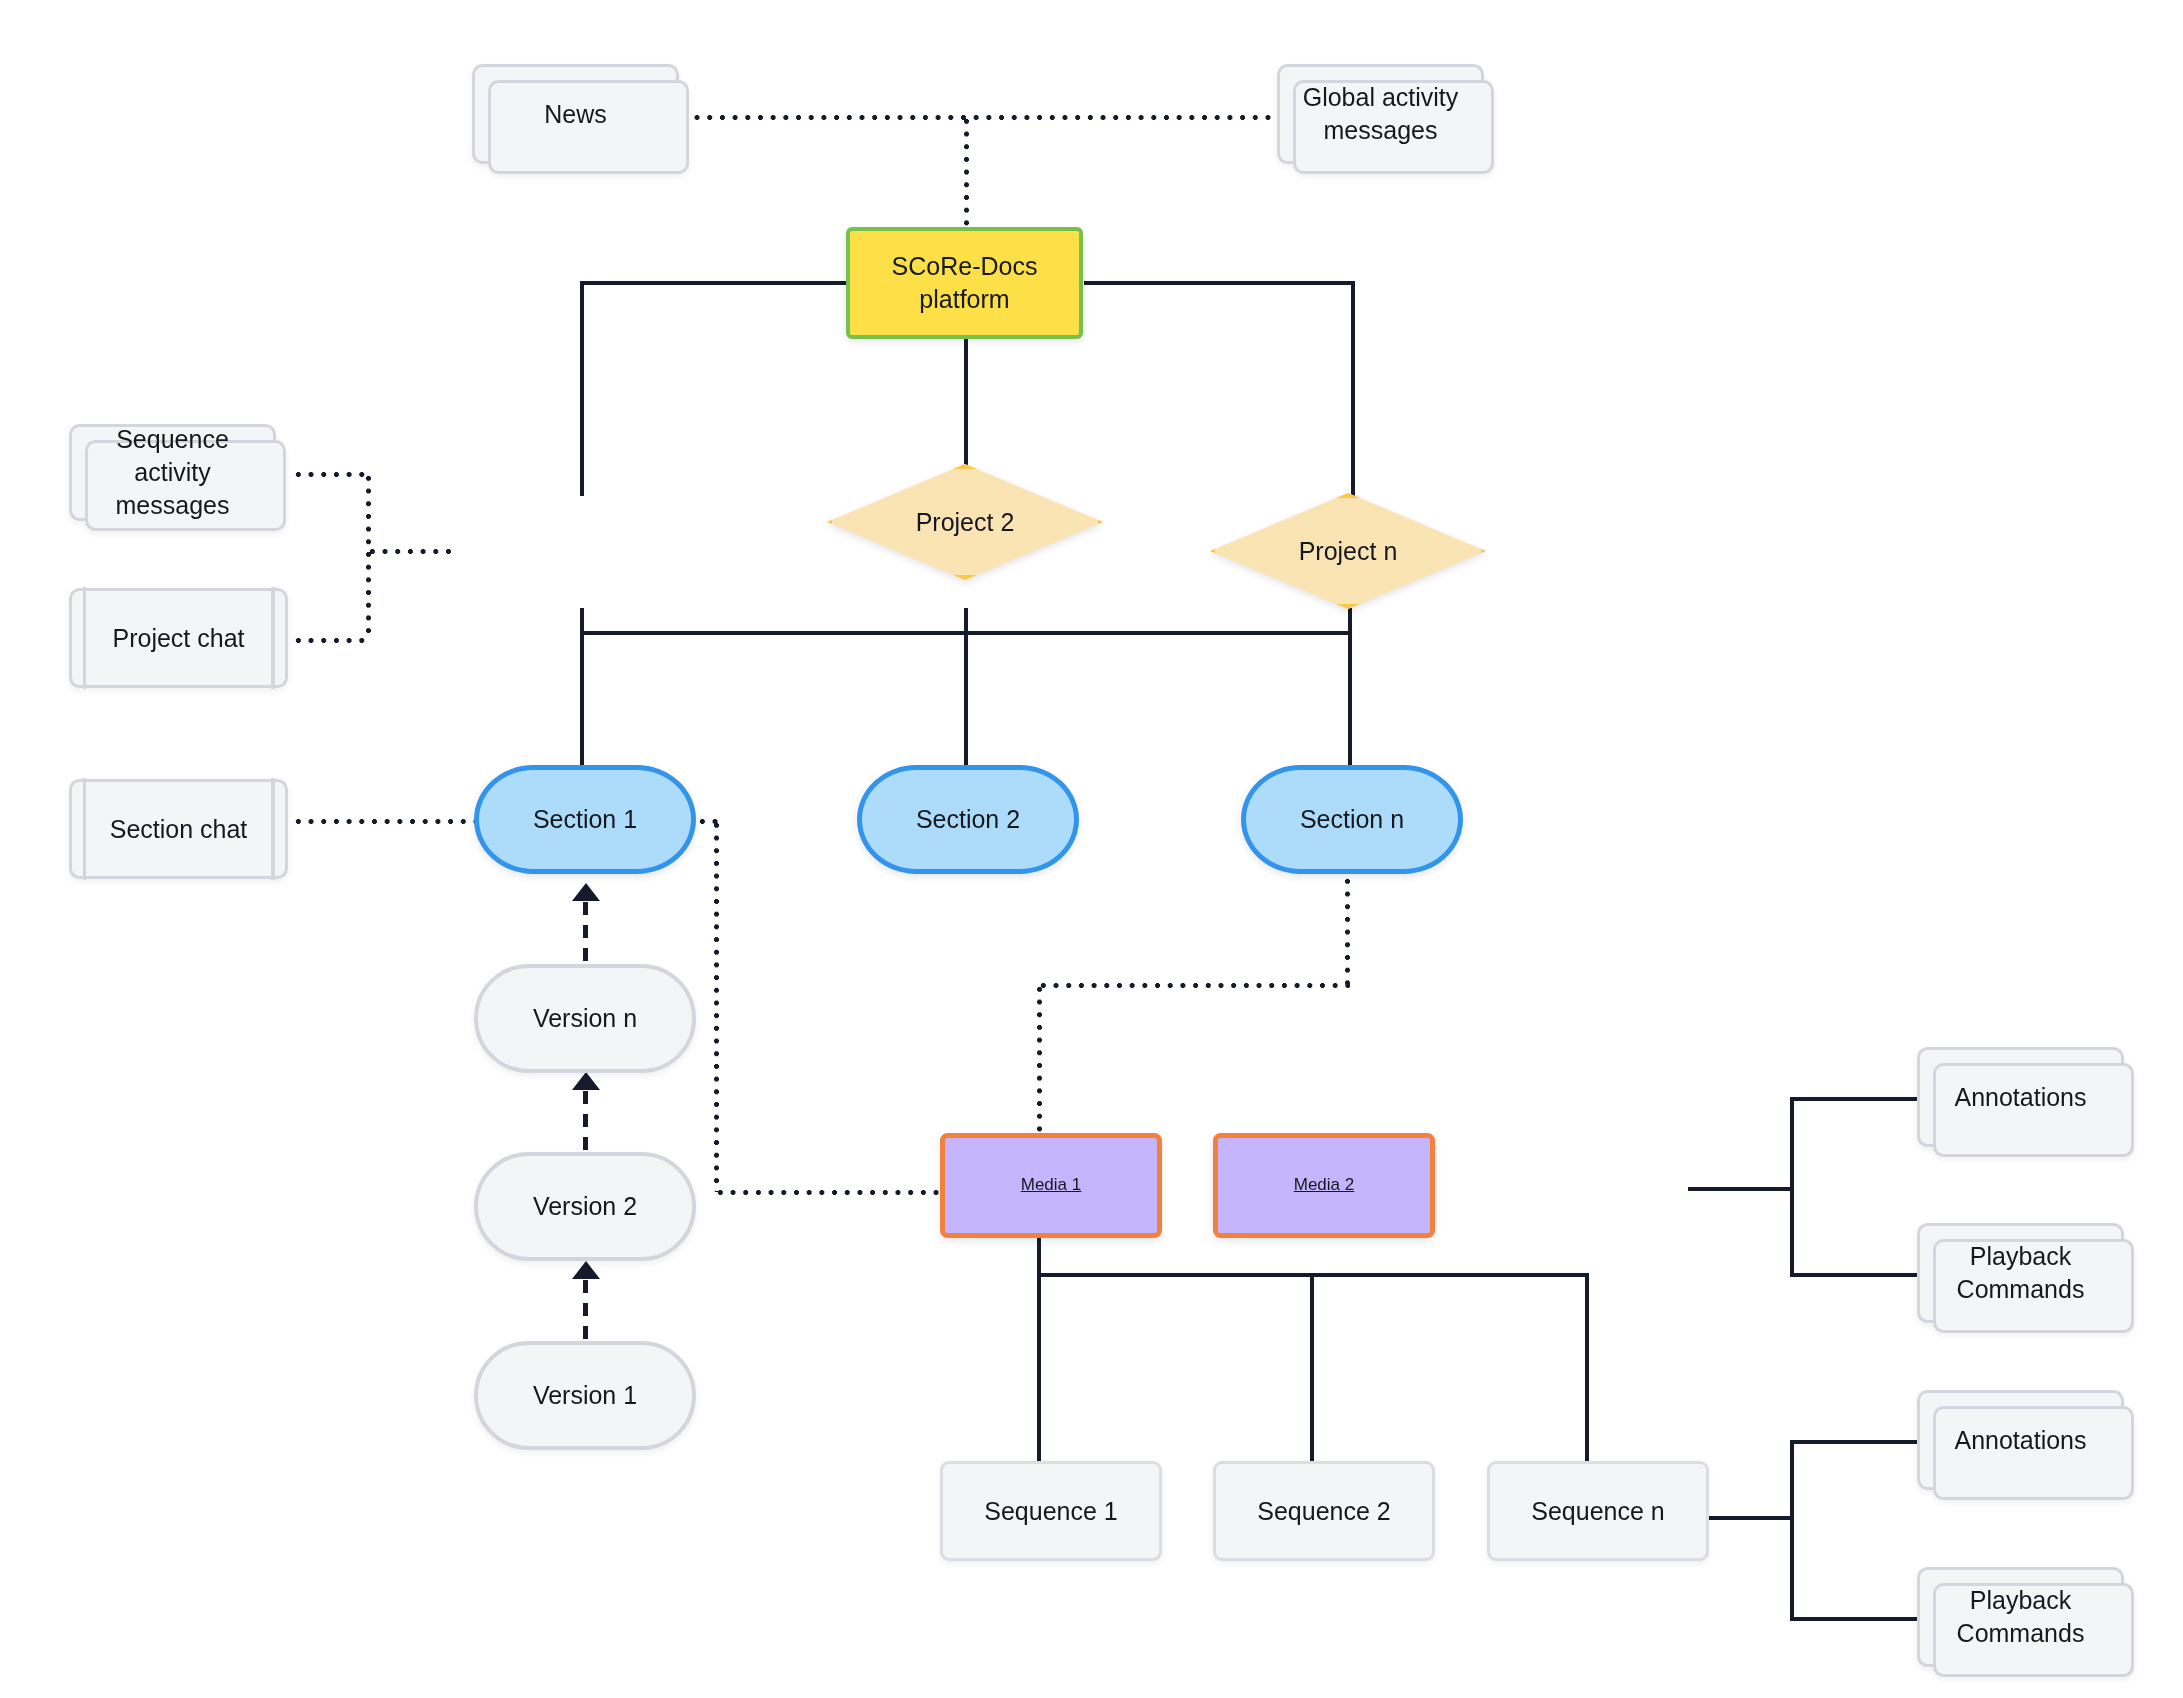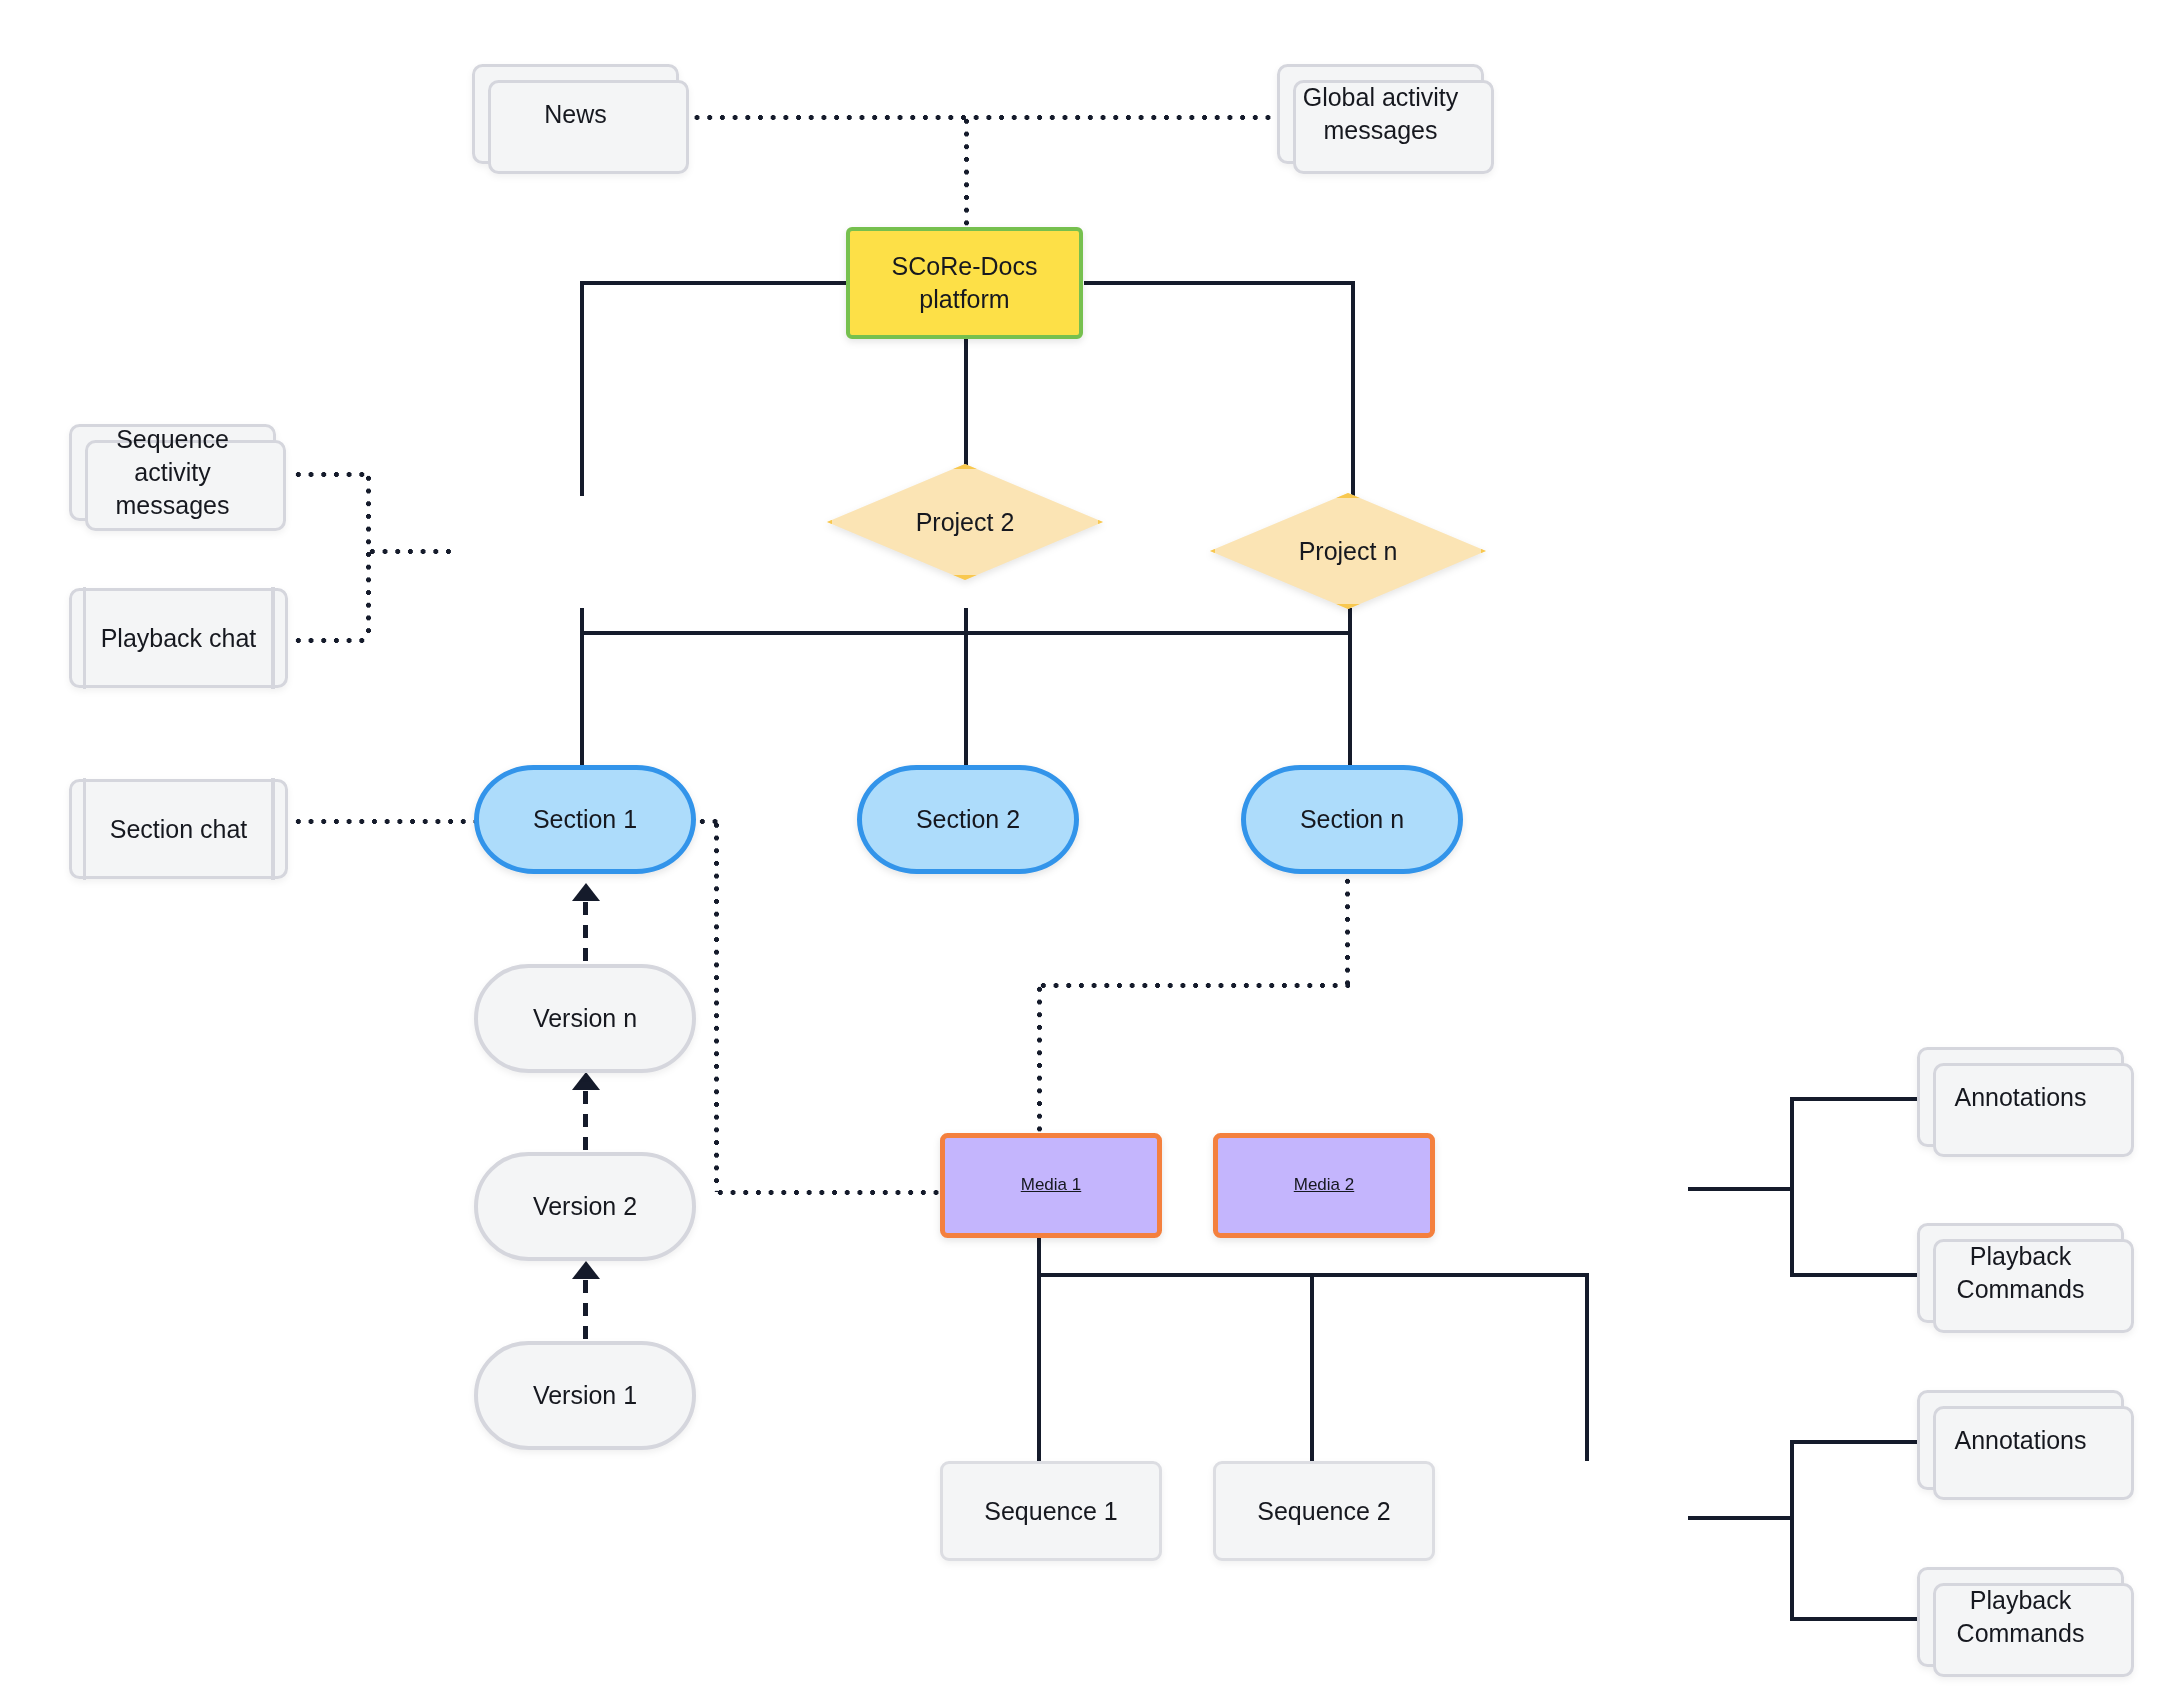--- a/index.html
+++ b/index.html
@@ -243,21 +243,21 @@
   </div>
 
   <div class="node card stacked" style="left:69px;top:424px;width:207px;height:97px;">
     <span class="lbl">Sequence activity
 messages</span>
   </div>
 
   <div class="node proc" style="left:69px;top:588px;width:219px;height:100px;">
     <span class="bar l"></span>
     <span class="bar r"></span>
-    <span class="lbl">Playback chat</span>
+    <span class="lbl">Project chat</span>
   </div>
 
   <div class="node proc" style="left:69px;top:779px;width:219px;height:100px;">
     <span class="bar l"></span>
     <span class="bar r"></span>
     <span class="lbl">Section chat</span>
   </div>
 
   <div class="node diamond" style="left:827px;top:464px;width:276px;height:116px;">
     <span class="dshape"></span>
@@ -294,20 +294,23 @@
   <div class="node media" style="left:1213px;top:1133px;width:222px;height:105px;">
     <span class="lbl">Media 2</span>
   </div>
 
   <div class="node seq" style="left:940px;top:1461px;width:222px;height:100px;">
     <span class="lbl">Sequence 1</span>
   </div>
   <div class="node seq" style="left:1213px;top:1461px;width:222px;height:100px;">
     <span class="lbl">Sequence 2</span>
   </div>
+  <div class="node seq" style="left:1487px;top:1461px;width:222px;height:100px;">
+    <span class="lbl">Sequence n</span>
+  </div>
 
   <div class="node card stacked" style="left:1917px;top:1047px;width:207px;height:100px;">
     <span class="lbl">Annotations</span>
   </div>
   <div class="node card stacked" style="left:1917px;top:1223px;width:207px;height:100px;">
     <span class="lbl">Playback
 Commands</span>
   </div>
 
   <div class="node card stacked" style="left:1917px;top:1390px;width:207px;height:100px;">

